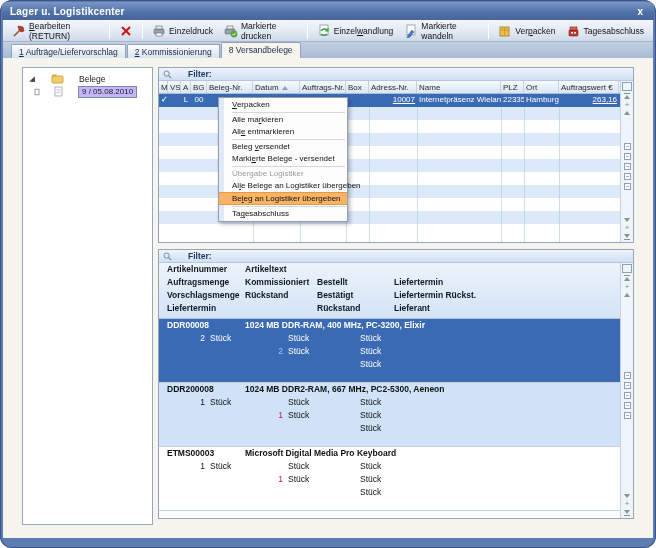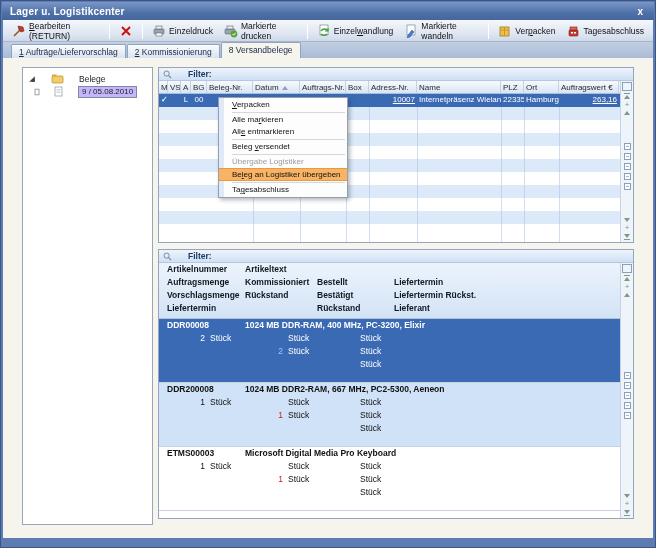--- a/index.html
+++ b/index.html
@@ -1,18 +1,18 @@
 <!DOCTYPE html>
 <html style="--selection: #3b6ab5; --alt_row: #dbe9f9; --alt_row2: #cfe2f7; --menu_highlight: #f8b365; --backlog_red: #cc2020; --backlog_cyan: #7fd4ff; --titlebar: #4e70a8; --window_border: #5d7cb4;"><head>
 <meta charset="utf-8">
 <style>
   * { margin:0; padding:0; box-sizing:border-box; }
   html,body { width:656px; height:548px; font-family:"Liberation Sans", sans-serif; }
   .window { position:absolute; left:0; top:0; width:656px; height:548px;
-            background:var(--window_border,#5d7cb4); box-shadow: inset 0 0 0 1px #3b5684; overflow:hidden; }
+            background:var(--window_border,#5d7cb4); box-shadow: inset 0 0 0 1px #3b5684; overflow:hidden;border-radius:12px; }
 
   
   .titlebar { position:absolute; left:2px; right:2px; top:2px; height:18px;
     background:linear-gradient(#7b96c6, #4e70a8 60%, #46659c);
     display:flex; align-items:center; padding:0 8px; }
   .title { color:#fff; font-size:10px; font-weight:bold; letter-spacing:.2px; flex:1; }
   .close-x { color:#fff; font-size:10px; font-weight:bold; cursor:default; padding:0 3px; }
 
   
   .toolbar { position:absolute; left:3px; right:3px; top:20px; height:22px;
@@ -440,21 +440,23 @@
       </div>
     </div>
 
     <div class="menu">
       <div class="mi"><u>V</u>erpacken</div>
       <div class="msep"></div>
       <div class="mi">Alle ma<u>r</u>kieren</div>
       <div class="mi">All<u>e</u> entmarkieren</div>
       <div class="msep"></div>
       <div class="mi">Beleg <u>v</u>ersendet</div>
+      <div class="mi">Marki<u>e</u>rte Belege - versendet</div>
       <div class="msep"></div>
       <div class="mi disabled">Übergabe Logistiker</div>
+      <div class="mi">Al<u>l</u>e Belege an Logistiker übergeben</div>
       <div class="mi hl">Be<u>l</u>eg an Logistiker übergeben</div>
       <div class="msep"></div>
       <div class="mi">Ta<u>g</u>esabschluss</div>
     </div>
 
   </div>
 </div>
 
 </body></html>

